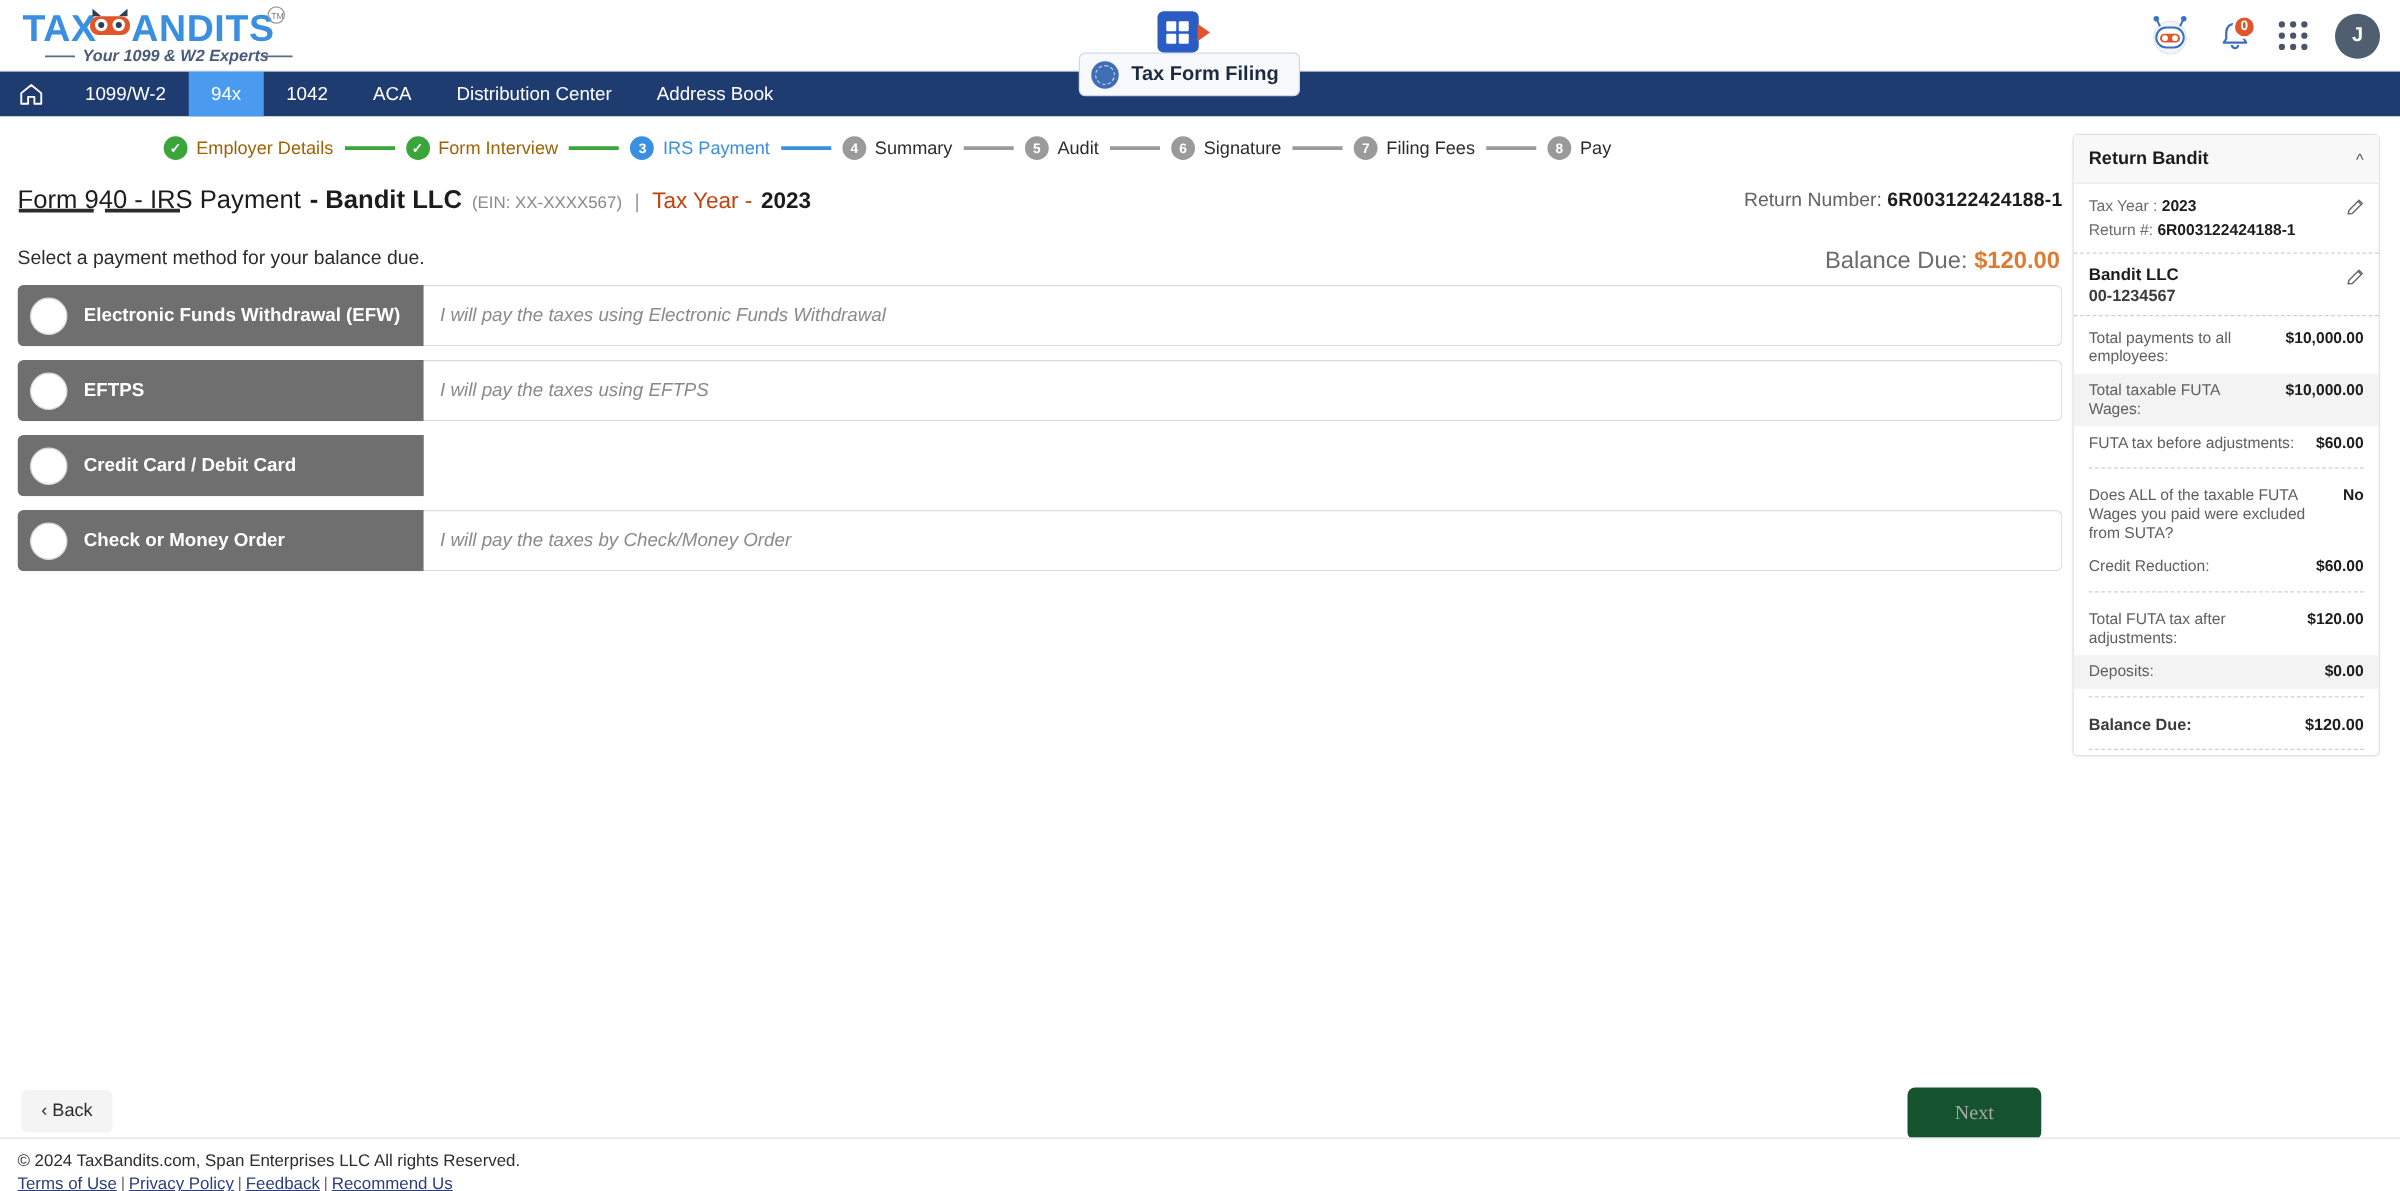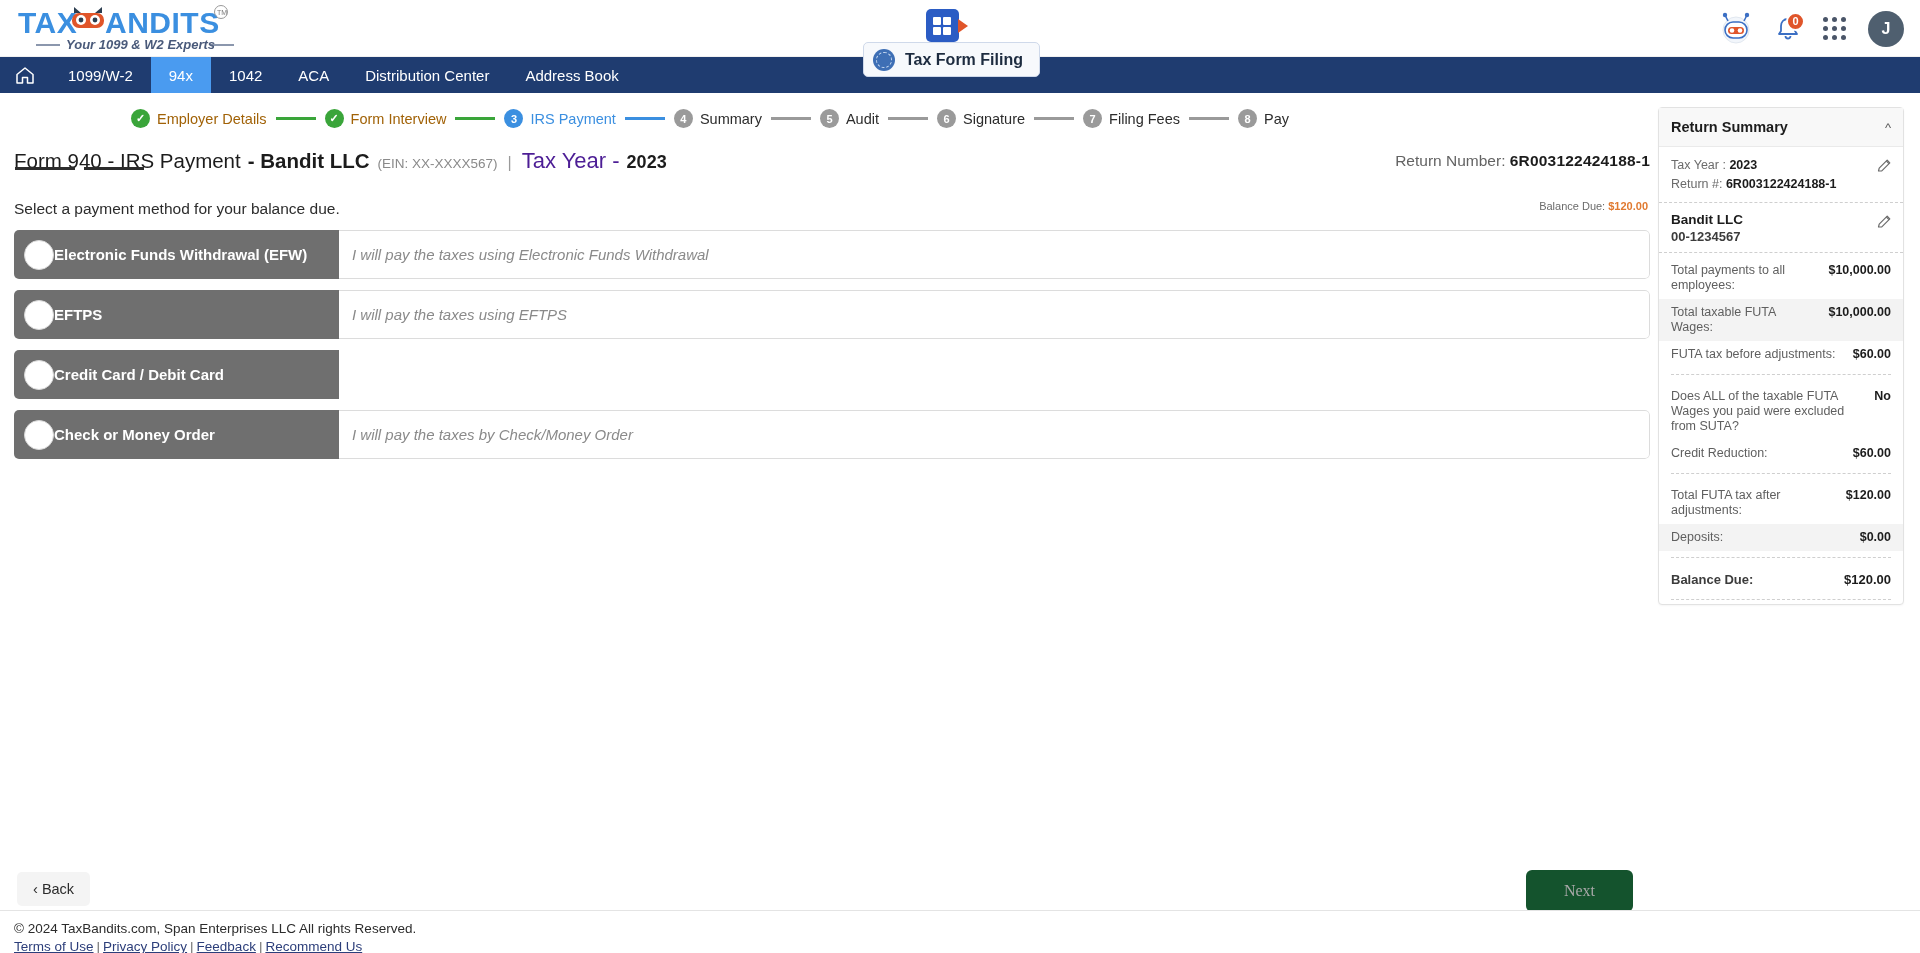--- a/index.html
+++ b/index.html
@@ -152,42 +152,42 @@
 
   .title-row {
     display: flex; align-items: baseline;
     padding: 14px 0 0 14px;
     position: relative;
   }
   .title-main { font-size: 20.5px; color: #1c1c1c; }
   .title-company { font-size: 20.5px; font-weight: 700; color: #1c1c1c; margin-left: 7px;}
   .title-ein { font-size: 13.5px; color: #8a8a8a; margin-left: 8px; }
   .title-sep { font-size: 16px; color: #9a9a9a; margin: 0 10px; }
-  .title-ty { font-size: 22px; color: #4c1d95;}
+  .title-ty { font-size: 18px; color: #c2410c;}
   .title-tyv { font-size: 18px; font-weight: 700; color: #1c1c1c; margin-left: 7px;}
   .title-underlines {
     position: absolute; left: 15px; top: 33px;
     display: flex; gap: 9px;
   }
   .title-underlines i { display:block; width: 60px; height: 2.5px; background: #2c2c2c; }
 
   .return-number {
     position: absolute; right: 0px; top: 18px;
     font-size: 15.5px; color: #636363;
   }
   .return-number b { color: #1c1c1c; font-weight: 700; letter-spacing: .2px;}
 
   .select-row {
     display: flex; align-items: baseline;
     padding: 26px 0 0 14px;
   }
   .select-text { font-size: 15.5px; color: #2c2c2c; }
   .balance-due {
     position: absolute; right: 2px;
-    font-size: 11px; color: #6b6b6b;
+    font-size: 19px; color: #6b6b6b;
   }
   .balance-due b { color: #e07a31; font-weight: 700; }
 
   .options { padding: 12px 0 0 14px; }
   .opt-row {
     display: flex;
     height: 49px;
     margin-bottom: 11px;
     border-radius: 5px;
     overflow: hidden;
@@ -201,20 +201,21 @@
     padding-left: 10px;
     flex: 0 0 auto;
   }
   .radio {
     width: 30px; height: 30px; border-radius: 50%;
     background: #ffffff; border: 1px solid #d8d8d8;
     flex: 0 0 auto;
   }
   .opt-label {
     color: #ffffff; font-size: 15px; font-weight: 700;
+    margin-left: 13px;
   }
   .opt-right {
     flex: 1;
     border: 1px solid #dcdcdc;
     border-left: none;
     border-radius: 0 5px 5px 0;
     display: flex; align-items: center;
     padding-left: 13px;
     background: #fff;
   }
@@ -500,21 +501,21 @@
     <button class="btn-back">
       <span>‹</span>
       <span>Back</span>
     </button>
     <button class="btn-next">Next</button>
   </div>
 
   <div class="summary-col">
     <div class="summary-card">
       <div class="summary-head">
-        <h3>Return Summary</h3>
+        <h3>Return Bandit</h3>
         <span class="chev">^</span>
       </div>
 
       <div class="sum-block divider">
         <div class="sum-kv">
           <span>Tax Year :</span>
           <b>2023</b>
         </div>
         <div class="sum-kv">
           <span>Return #:</span>

